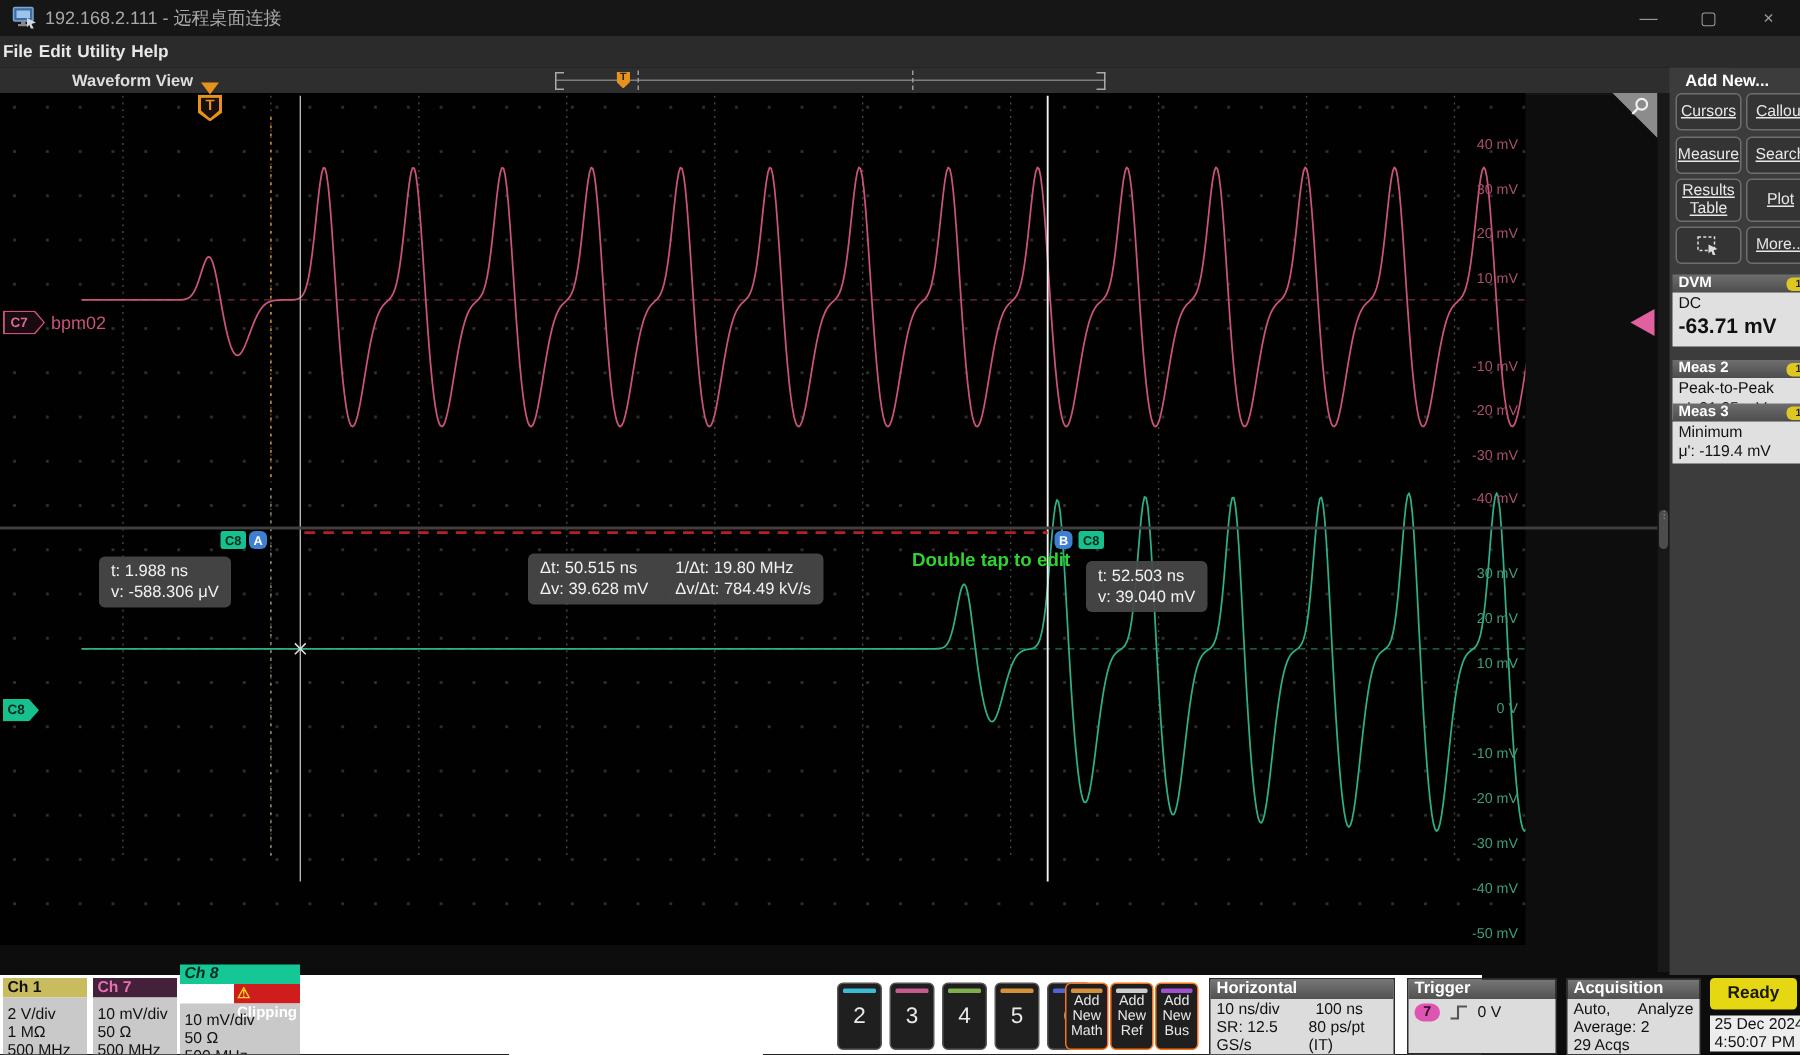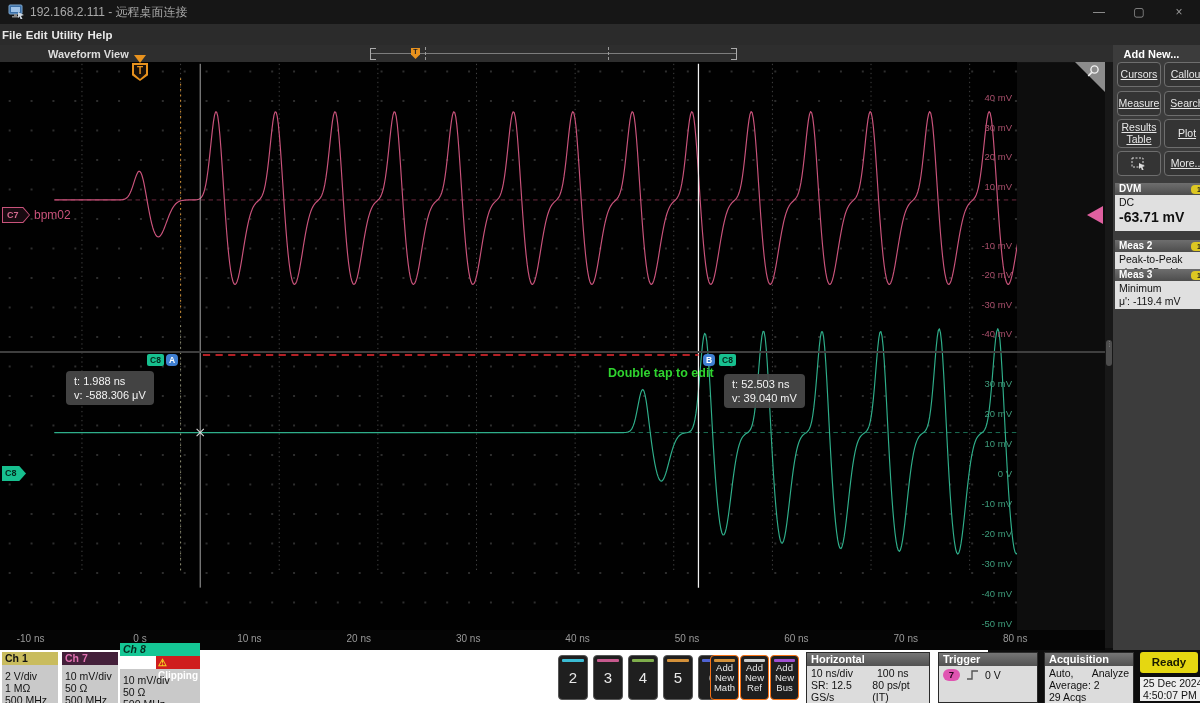--- a/index.html
+++ b/index.html
@@ -245,38 +245,38 @@
 
   <div class="chip chip-c8 abs" style="left:147px;top:354px;">C8</div>
   <div class="chip chip-ab abs" style="left:166px;top:354px;">A</div>
   <div class="chip chip-ab abs" style="left:703px;top:354px;">B</div>
   <div class="chip chip-c8 abs" style="left:719px;top:354px;">C8</div>
 
   <div class="readout" style="left:66px;top:371px;">
     <div>t: 1.988 ns</div>
     <div>v: -588.306 μV</div>
   </div>
+  <div class="readout" style="left:352px;top:369px;">
+    <div style="display:flex;gap:18px;">
+      <div>
+        <div>Δt: 50.515 ns</div>
+        <div>Δv: 39.628 mV</div>
+      </div>
+      <div>
+        <div>1/Δt: 19.80 MHz</div>
+        <div>Δv/Δt: 784.49 kV/s</div>
+      </div>
+    </div>
+  </div>
   <div class="readout" style="left:724px;top:374px;">
     <div>t: 52.503 ns</div>
     <div>v: 39.040 mV</div>
   </div>
   <div id="double-tap" class="abs">Double tap to edit</div>
 
-  <div id="timeaxis" class="abs">
-      <div class="t-label" style="left: 30.6px;">-10 ns</div>
-      <div class="t-label" style="left: 140px;">0 s</div>
-      <div class="t-label" style="left: 249.4px;">10 ns</div>
-      <div class="t-label" style="left: 358.8px;">20 ns</div>
-      <div class="t-label" style="left: 468.2px;">30 ns</div>
-      <div class="t-label" style="left: 577.6px;">40 ns</div>
-      <div class="t-label" style="left: 687px;">50 ns</div>
-      <div class="t-label" style="left: 796.4px;">60 ns</div>
-      <div class="t-label" style="left: 905.8px;">70 ns</div>
-      <div class="t-label" style="left: 1015.2px;">80 ns</div>
-    </div>
 
   <div id="vscroll" class="abs">
     <div id="vscroll-handle">⋮</div>
   </div>
 
   <div id="rightpanel" class="abs">
     <div id="addnew-label">Add New...</div>
     <div class="rp-btn" style="left:4px;top:17px;width:42px;height:23px;">Cursors</div>
     <div class="rp-btn" style="left:51px;top:17px;width:44px;height:23px;">Callout</div>
     <div class="rp-btn" style="left:4px;top:46px;width:42px;height:23px;">Measure</div>

